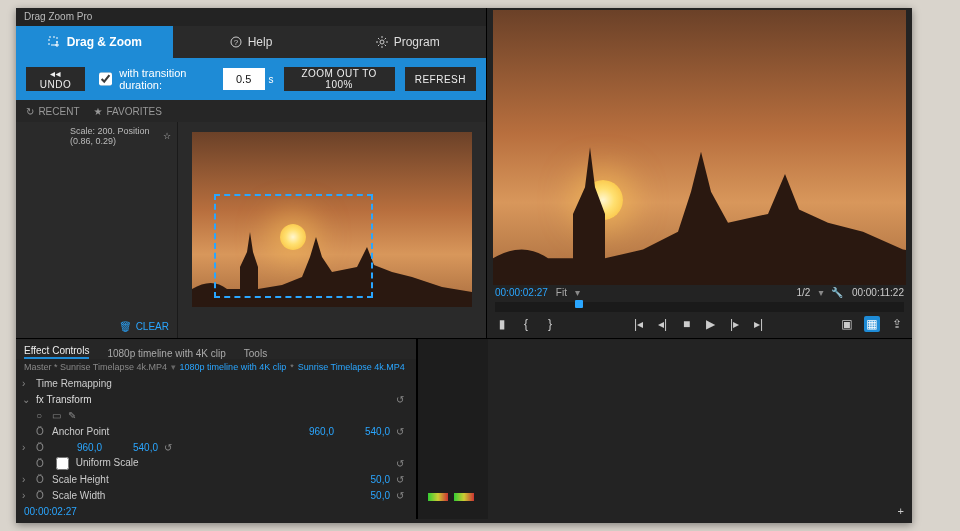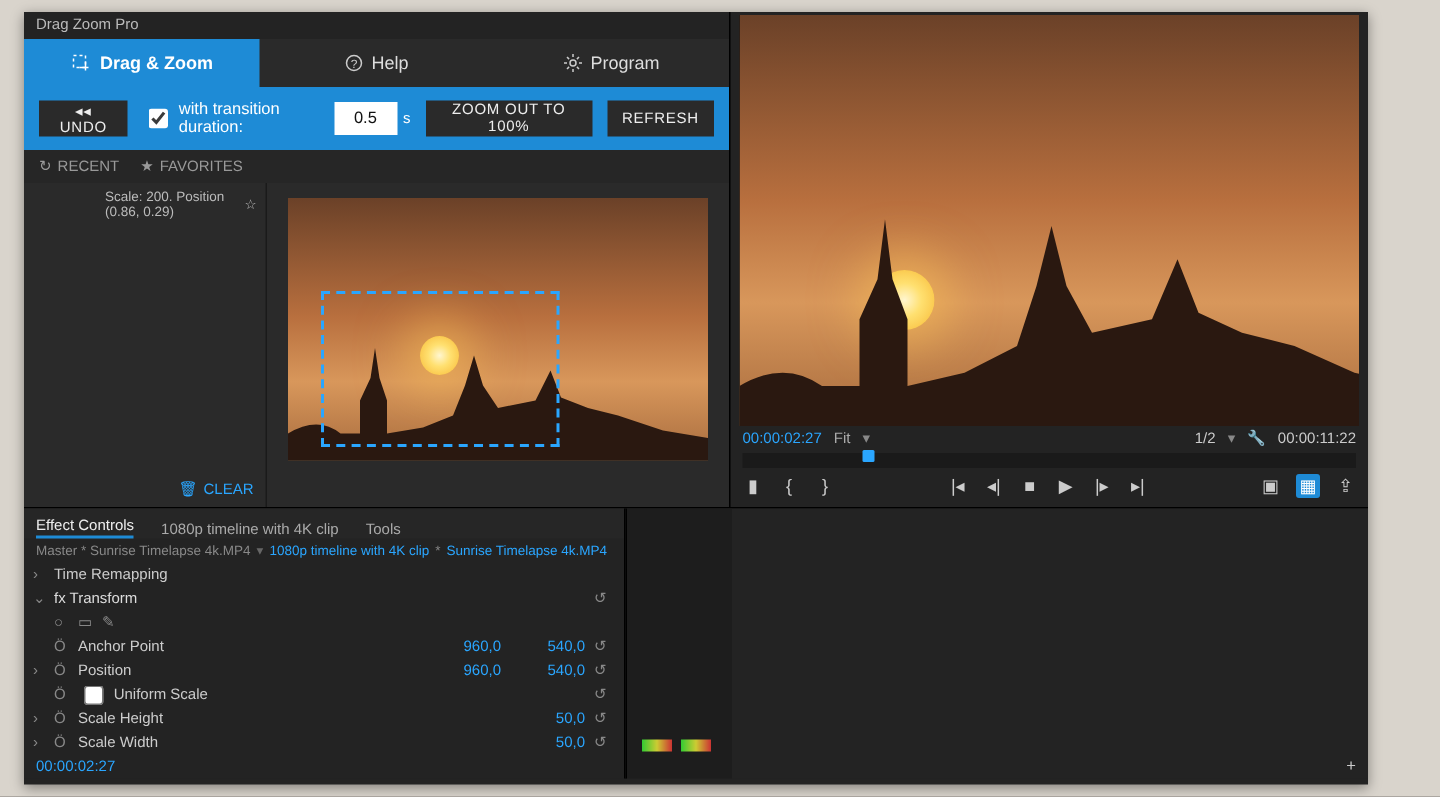--- a/index.html
+++ b/index.html
@@ -251,21 +251,20 @@
           <span class="caret"></span>
             <span class="sw">Ö</span>
           <span class="nm">Anchor Point</span>
           <span class="v">960,0</span>
           <span class="v">540,0</span>
           <span class="rst">↺</span>
         </div>
         <div class="prow">
           <span class="caret">›</span>
             <span class="sw">Ö</span>
-          <span class="nm">Position</span>
           <span class="v">960,0</span>
           <span class="v">540,0</span>
           <span class="rst">↺</span>
         </div>
         <div class="prow">
           <span class="caret"></span>
             <span class="sw">Ö</span>
           <span class="nm"><input type="checkbox" style="vertical-align: middle; margin-right: 4px;"> <span>Uniform Scale</span></span>
           <span class="rst">↺</span>
         </div>

